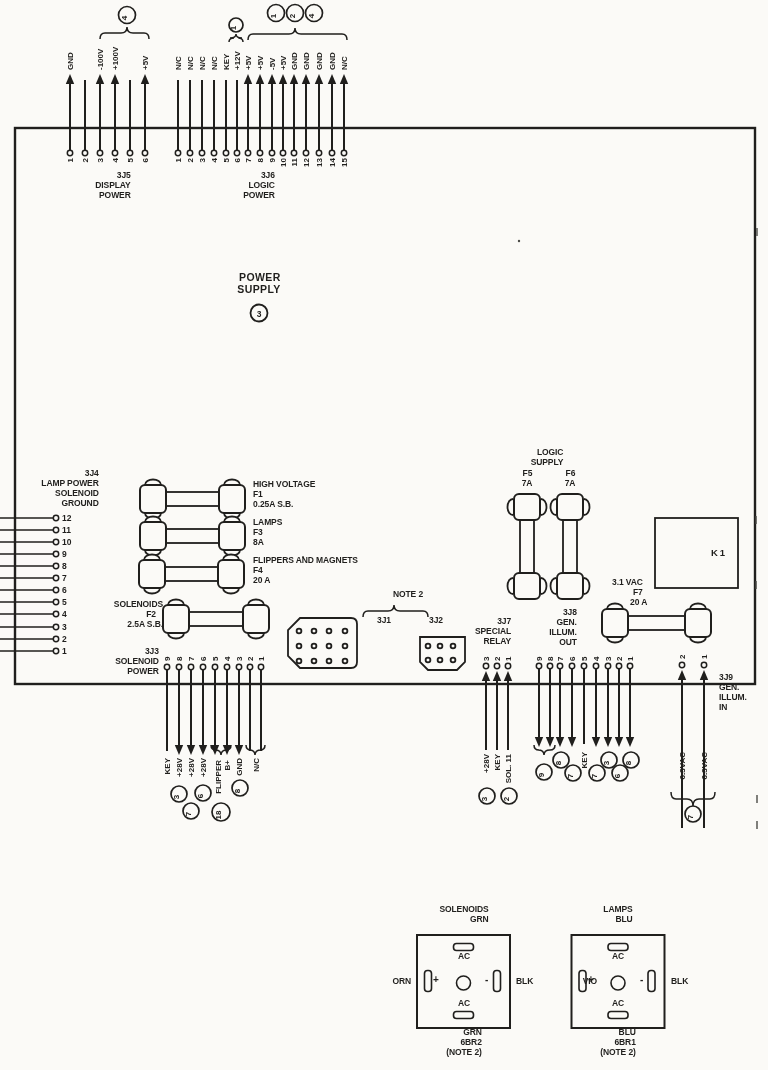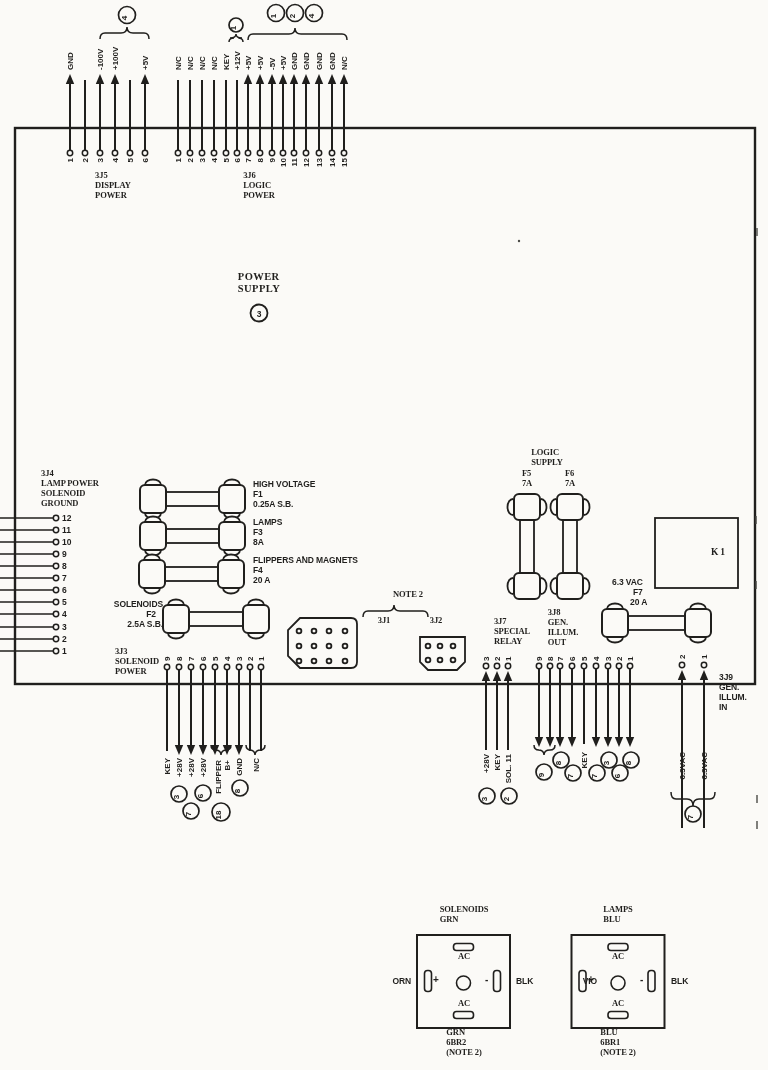--- a/index.html
+++ b/index.html
@@ -1,21 +1,21 @@
 <!DOCTYPE html>
 <html><head>
 <meta charset="utf-8">
 <style>
   html,body{margin:0;padding:0;background:#e8e8e4;}
   .stage{position:relative;width:768px;height:1070px;background:#fbfaf7;overflow:hidden;
          font-family:"Liberation Sans",sans-serif;}
   .lbl{position:absolute;font:bold 8.5px/1.16 "Liberation Sans",sans-serif;color:#201f1d;
        letter-spacing:-0.1px;white-space:nowrap;}
   .lbl span{display:block;}
-  .ctr{transform:translateX(-50%);text-align:left;font-family:Liberation Serif, serif;}
+  .ctr{transform:translateX(-50%);text-align:right;}
   .rgt{transform:translateX(-100%);text-align:right;}
   .big{font-size:10.5px;letter-spacing:0.4px;}
   .k1{font-size:9.5px;letter-spacing:2px;padding-left:44px;}
   .pm{font-size:10px;}
   svg text{font-family:"Liberation Sans",sans-serif;font-weight:bold;font-size:8px;fill:#201f1d;}
   svg .n9{font-size:8.5px;}
 </style>
 </head>
 <body>
 
@@ -492,21 +492,21 @@
   </div>
   <div class="lbl ctr" style="left:527px;top:469px">
     <span>F5</span>
       <span>7A</span>
   </div>
   <div class="lbl ctr" style="left:570px;top:469px">
     <span>F6</span>
       <span>7A</span>
   </div>
   <div class="lbl" style="left:612px;top:578px">
-    <span>6.3 VAC</span>
+    <span>3.1 VAC</span>
       <span style="padding-left:21px">F7</span>
       <span style="padding-left:18px">20 A</span>
   </div>
   <div class="lbl ctr k1" style="left:697px;top:547px">
     <span>K1</span>
   </div>
 
   
   <div class="lbl ctr" style="left:408px;top:590px">
     <span>NOTE 2</span>
@@ -517,21 +517,21 @@
   <div class="lbl ctr" style="left:436px;top:616px">
     <span>3J2</span>
   </div>
 
   
   <div class="lbl ctr" style="left:137px;top:647px">
     <span>3J3</span>
       <span>SOLENOID</span>
       <span>POWER</span>
   </div>
-  <div class="lbl ctr" style="left:512px;top:617px">
+  <div class="lbl ctr" style="left:493px;top:617px">
     <span>3J7</span>
       <span>SPECIAL</span>
       <span>RELAY</span>
   </div>
   <div class="lbl ctr" style="left:563px;top:608px">
     <span>3J8</span>
       <span>GEN.</span>
       <span>ILLUM.</span>
       <span>OUT</span>
   </div>

